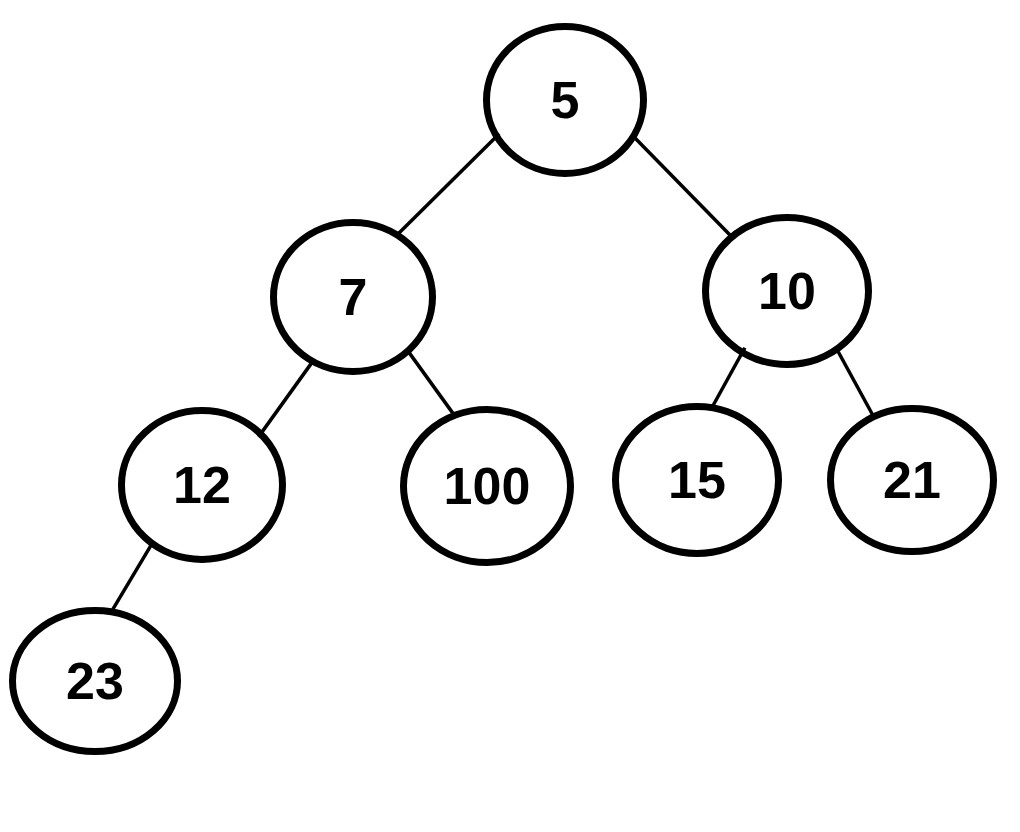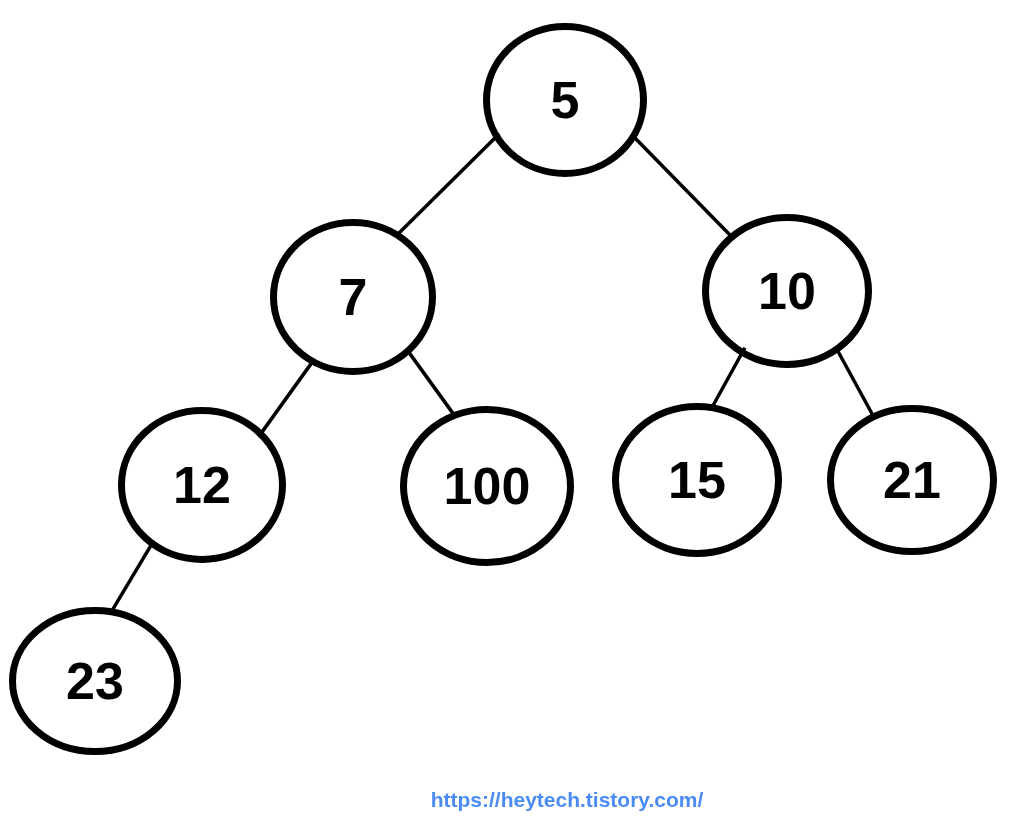--- a/index.html
+++ b/index.html
@@ -62,14 +62,13 @@
       <ellipse cx="95" cy="681" rx="82.5" ry="70.5" fill="#ffffff" stroke="#000000" stroke-width="7"></ellipse>
       <text x="95" y="681" text-anchor="middle" dominant-baseline="central" fill="#000000" font-size="52" font-weight="700" class="node-label">23</text>
       <line x1="499.26551156475006" y1="133.78035415099993" x2="397.73448843524994" y2="234.21964584900007" stroke="#000000" stroke-width="3.5"></line>
       <line x1="632.8042350672176" y1="135.7109958464891" x2="731.1957649327824" y2="236.2890041535109" stroke="#000000" stroke-width="3.5"></line>
       <line x1="311.50181628891545" y1="363.12790777194374" x2="258.49818371108455" y2="436.87209222805626" stroke="#000000" stroke-width="3.5"></line>
       <line x1="409.48705667693383" y1="353.1359246296007" x2="455.51294332306617" y2="416.8640753703993" stroke="#000000" stroke-width="3.5"></line>
       <line x1="744.8956285218828" y1="347.74497046028677" x2="712.1043714781172" y2="407.25502953971323" stroke="#000000" stroke-width="3.5"></line>
       <line x1="837.1268872159166" y1="349.7326265625137" x2="872.8731127840834" y2="415.2673734374863" stroke="#000000" stroke-width="3.5"></line>
       <line x1="153.07366980724922" y1="541.8470829701998" x2="112.92633019275078" y2="609.1529170298002" stroke="#000000" stroke-width="3.5"></line>
     </svg>
-  <div class="footer-url" style="color: rgb(74, 140, 244);">https://heytech.tistory.com/</div>
 </div>
 
 </body></html>

